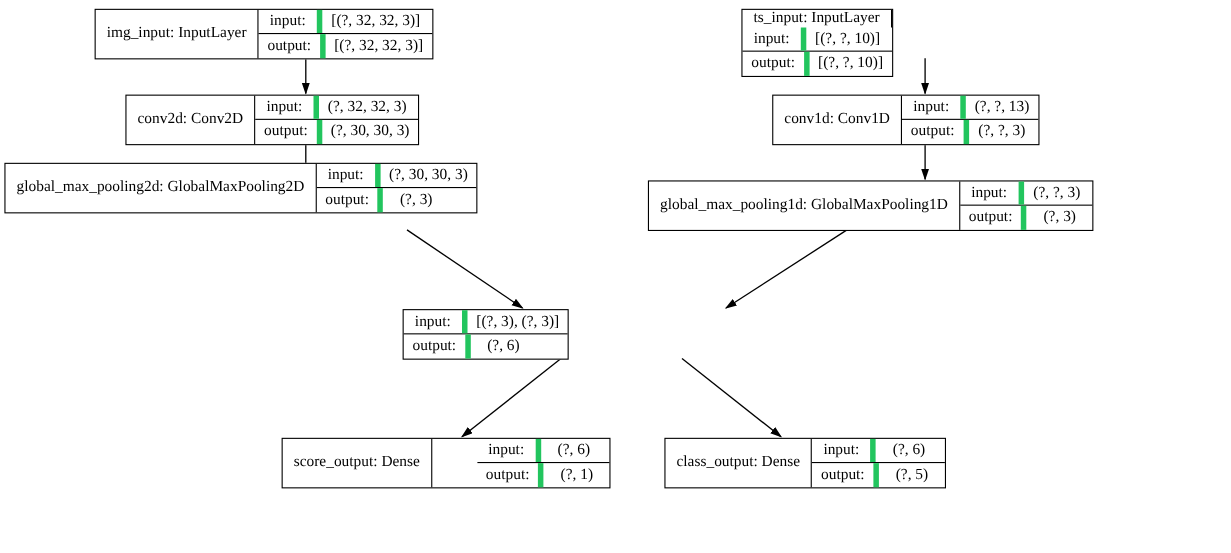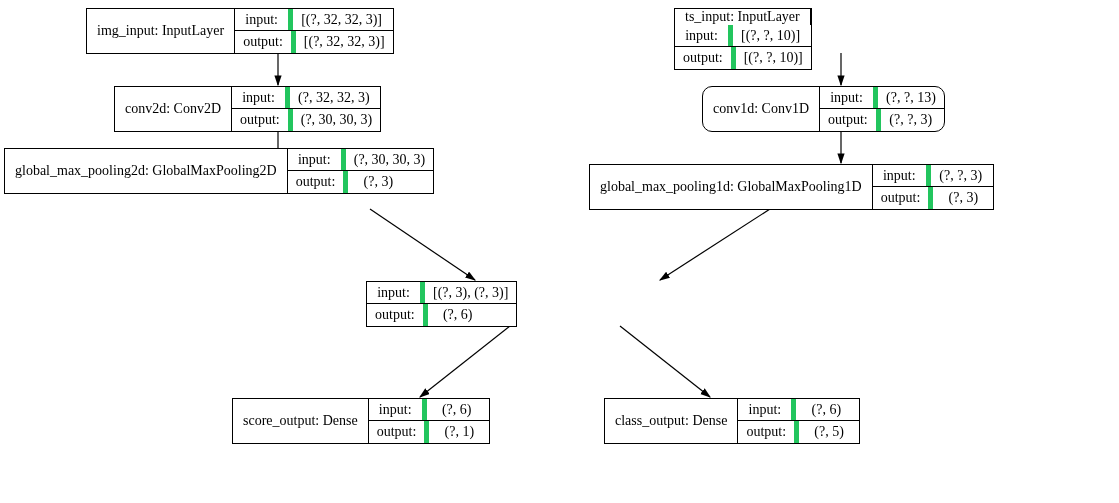--- a/index.html
+++ b/index.html
@@ -112,21 +112,21 @@
       <div class="io-label">input:</div>
       <div class="io-val">(?, 32, 32, 3)</div>
     </div>
     <div class="io-row">
       <div class="io-label">output:</div>
       <div class="io-val">(?, 30, 30, 3)</div>
     </div>
   </div>
 </div>
 
-<div class="node" style="left:702px; top:86px;border-radius:10px;">
+<div class="node" style="left:702px; top:86px;">
   <div class="node-name">conv1d: Conv1D</div>
   <div class="node-io">
     <div class="io-row">
       <div class="io-label">input:</div>
       <div class="io-val">(?, ?, 13)</div>
     </div>
     <div class="io-row">
       <div class="io-label">output:</div>
       <div class="io-val">(?, ?, 3)</div>
     </div>
@@ -167,21 +167,21 @@
       <div class="io-label">input:</div>
       <div class="io-val">[(?, 3), (?, 3)]</div>
     </div>
     <div class="io-row">
       <div class="io-label">output:</div>
       <div class="io-val">(?, 6)</div>
     </div>
   </div>
 </div>
 
-<div class="node" style="left:232px; top:398px;">
+<div class="node" style="left:256px; top:398px;gap:41px;">
   <div class="node-name">score_output: Dense</div>
   <div class="node-io">
     <div class="io-row">
       <div class="io-label">input:</div>
       <div class="io-val">(?, 6)</div>
     </div>
     <div class="io-row">
       <div class="io-label">output:</div>
       <div class="io-val">(?, 1)</div>
     </div>

